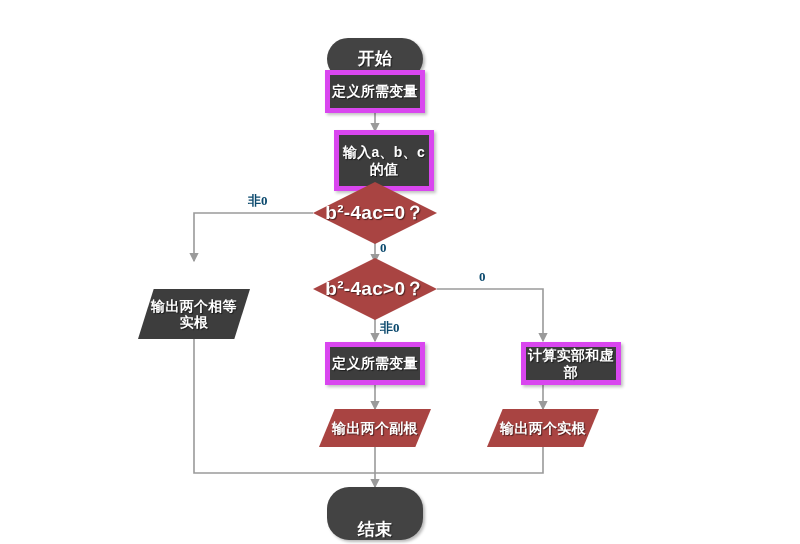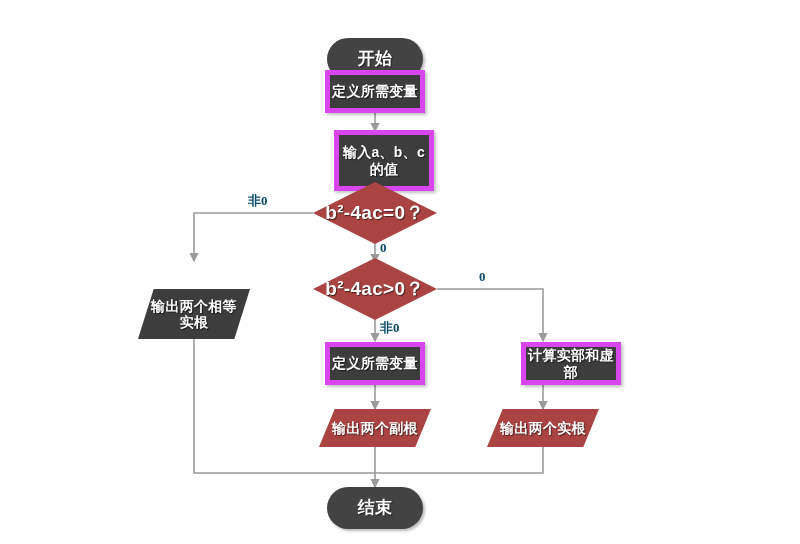--- a/index.html
+++ b/index.html
@@ -178,21 +178,21 @@
   <div class="node io red" style="left:319px; top:409px; width:112px; height:38px;">
     <span class="para-shape"></span>
     <span class="iolabel">输出两个副根</span>
   </div>
 
   <div class="node io red" style="left:487px; top:409px; width:112px; height:38px;">
     <span class="para-shape"></span>
     <span class="iolabel">输出两个实根</span>
   </div>
 
-  <div class="node terminator" style="left:327px; top:487px; width:96px; height:42px;">
+  <div class="node terminator" style="left:327px; top:487px; width:96px; height:53px;align-items:flex-end;">
     <span>结束</span>
   </div>
 
   <div class="edge-label" style="left:248px; top:192px;">非0</div>
 
   <div class="edge-label" style="left:380px; top:240px;">0</div>
 
   <div class="edge-label" style="left:479px; top:269px;">0</div>
 
   <div class="edge-label" style="left:380px; top:319px;">非0</div>

